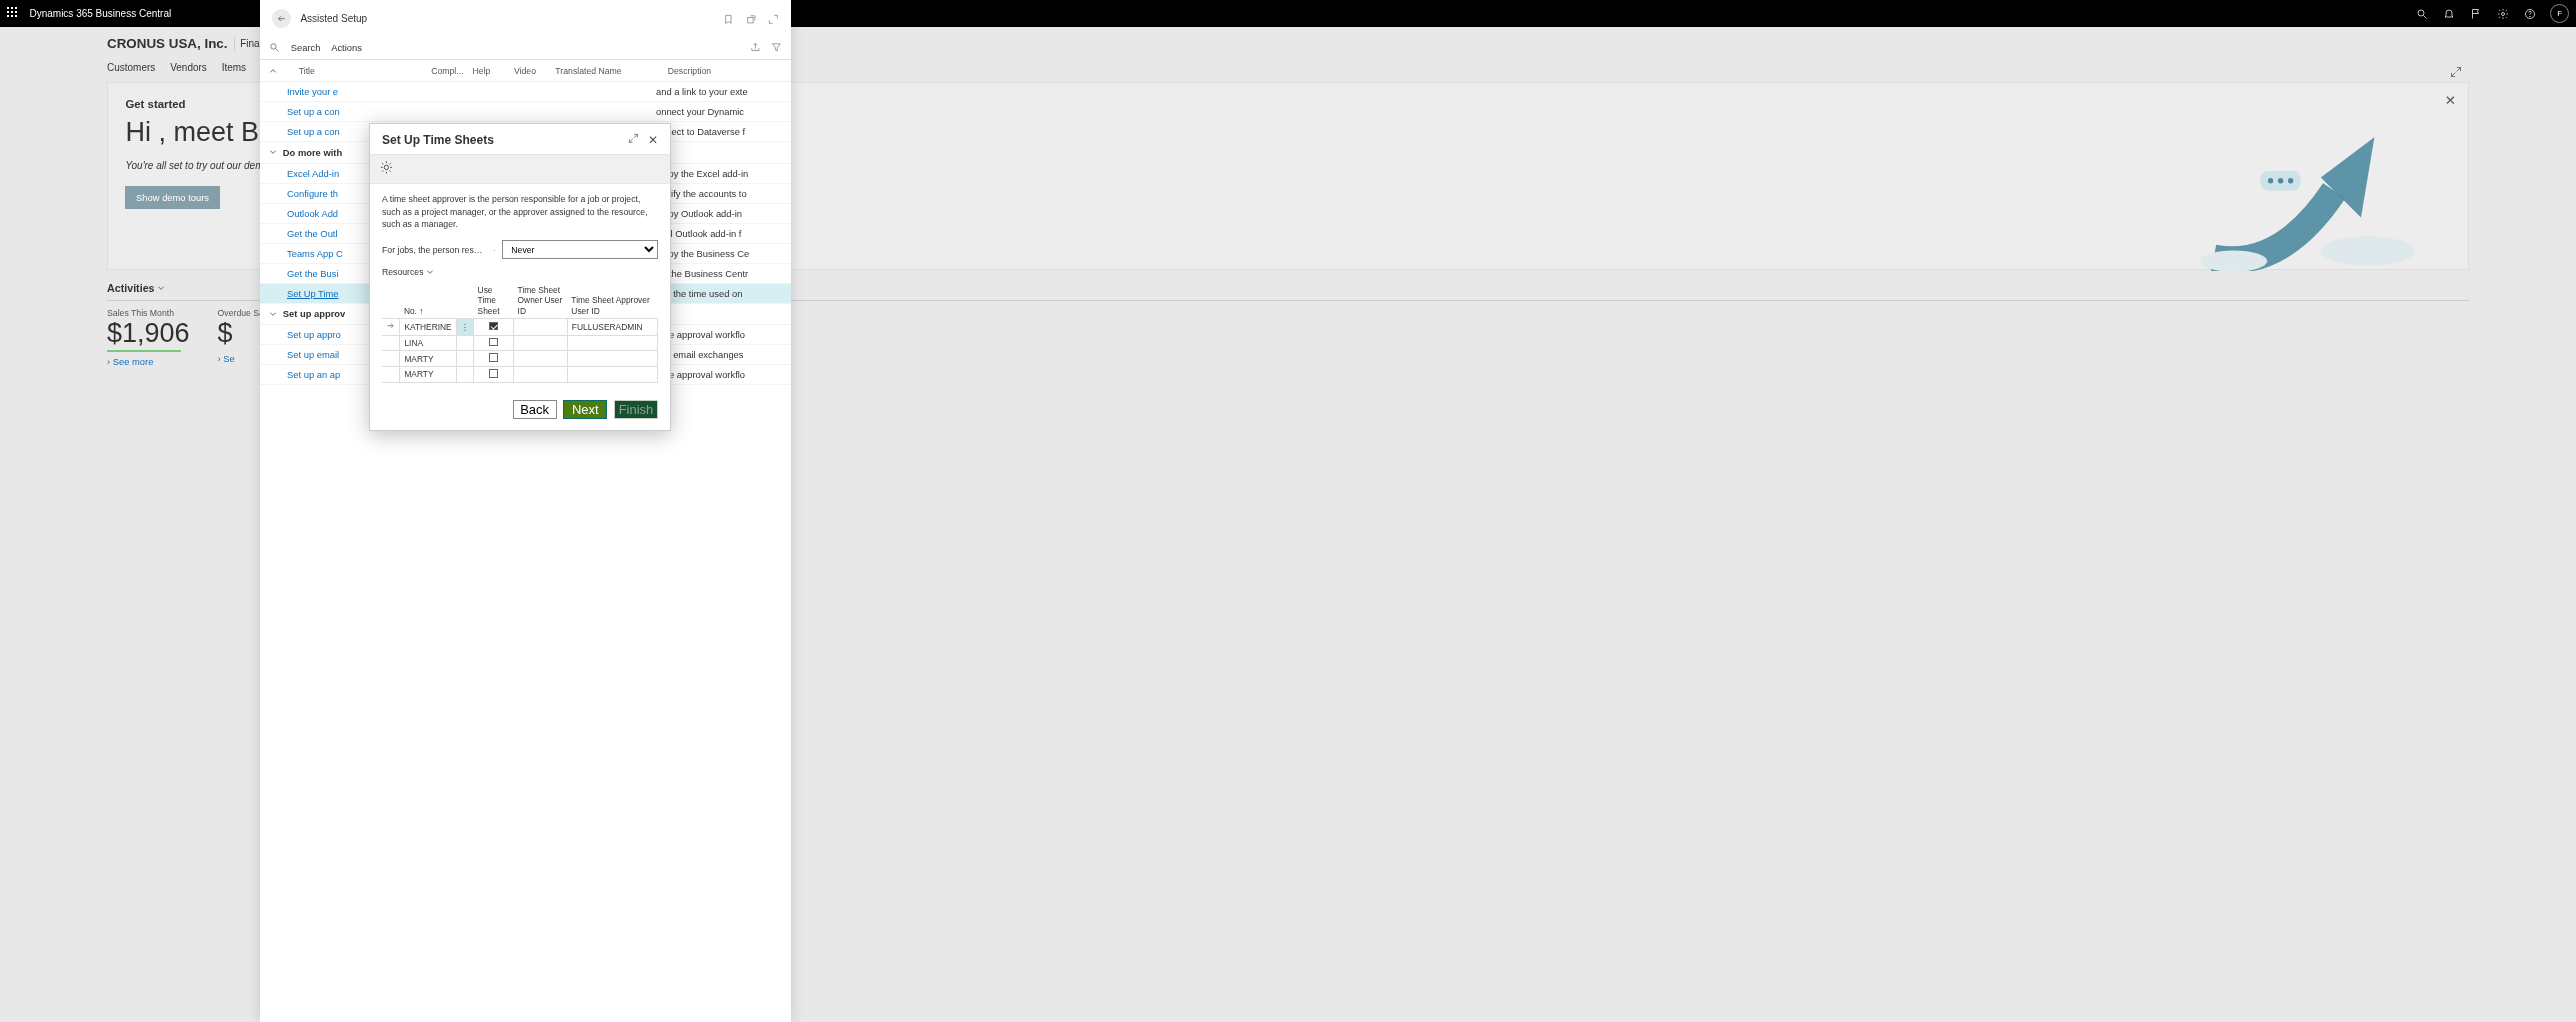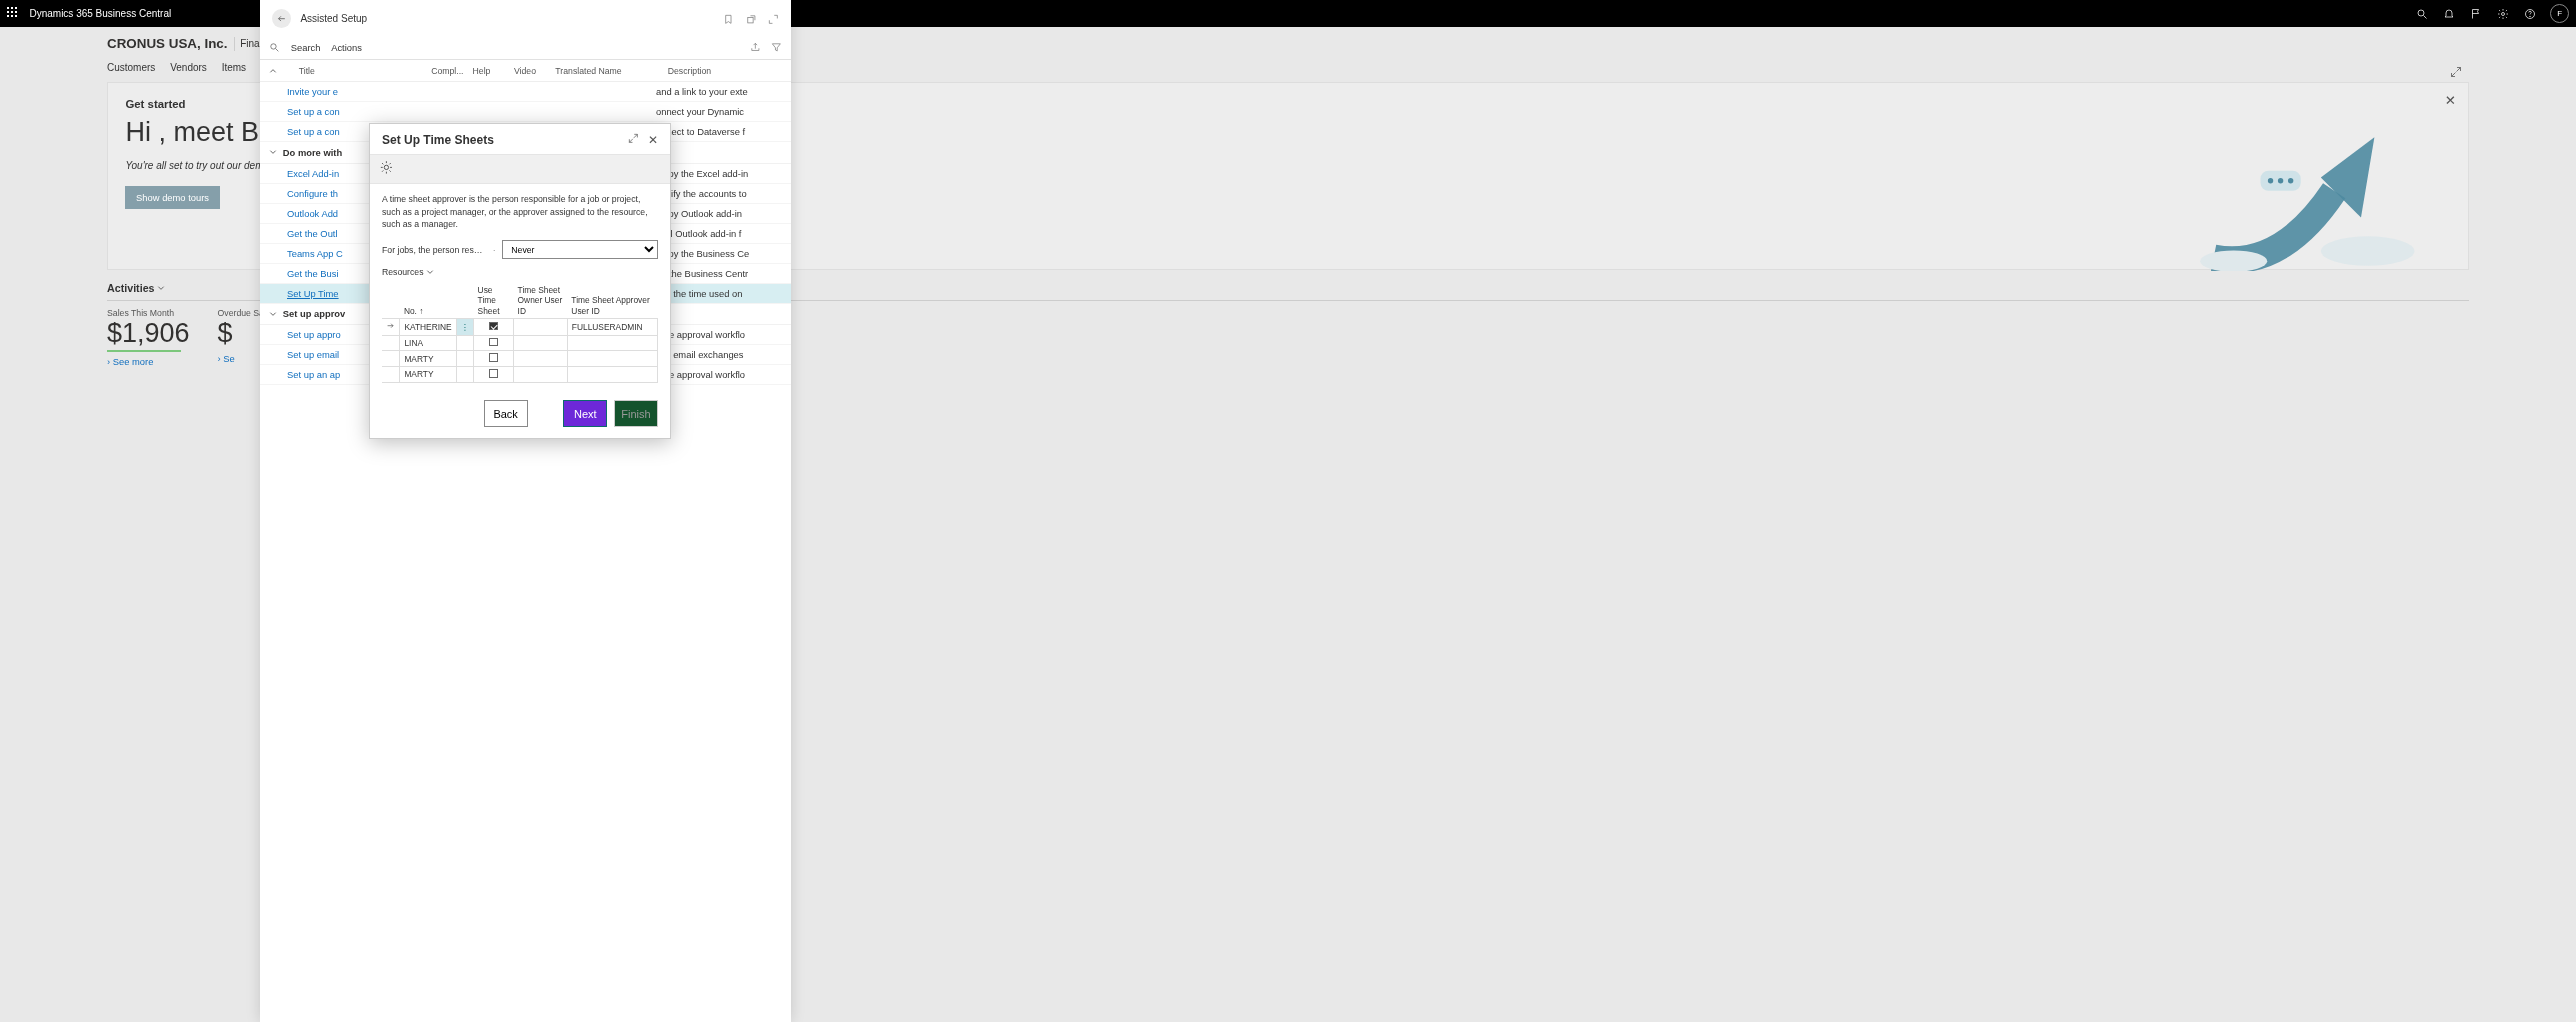--- a/index.html
+++ b/index.html
@@ -83,23 +83,23 @@
 .res-table td.row-handle { width: 16px; text-align: center; border-left: none; }
 .res-table td.row-menu { width: 16px; text-align: center; }
 .res-table tr.selected td.row-menu { background: #cfe8ed; }
 .chk { width: 8.7px; height: 8.7px; border: 0.7px solid #666; display: inline-block; position: relative; }
 .chk.checked { background: #333; }
 .chk.checked:after { content:""; position:absolute; left:2px; top:0; width:2.7px; height:5.4px; border: solid #fff; border-width: 0 1.3px 1.3px 0; transform: rotate(45deg);}
 .sel-arrow { width: 9.4px; height: 9.4px; stroke: #333; fill: none; stroke-width: 1.5; }
 
 
 .dlg-footer { display: flex; justify-content: flex-end; gap: 6.7px; padding: 8px 12px 10.7px; }
-.btn { min-width: 44px; height: 27px; font-size: 11px; border: 0.7px solid #888; background: #fff; cursor: pointer; }
+.btn { min-width: 44px; height: 19px; font-size: 13px; border: 0.7px solid #888; background: #fff; cursor: pointer; }
 .btn.primary { background: #0b6a6b; border-color: #0b6a6b; color: #fff; }
-.btn.primary.teal { background: #6d28d9; margin-left: 29px; }
+.btn.primary.teal { background: #4d7c0f; }
 .btn.disabled { background: #14532d; color: #999; border-color: #ccc; cursor: default; }
 
 .gear-svg { width: 14.8px; height: 14.8px; stroke: #555; fill: none; }
 </style>
 </head>
 <body>
 
 <div class="top-header">
   <div class="top-header-left">
     <div class="app-launcher">

